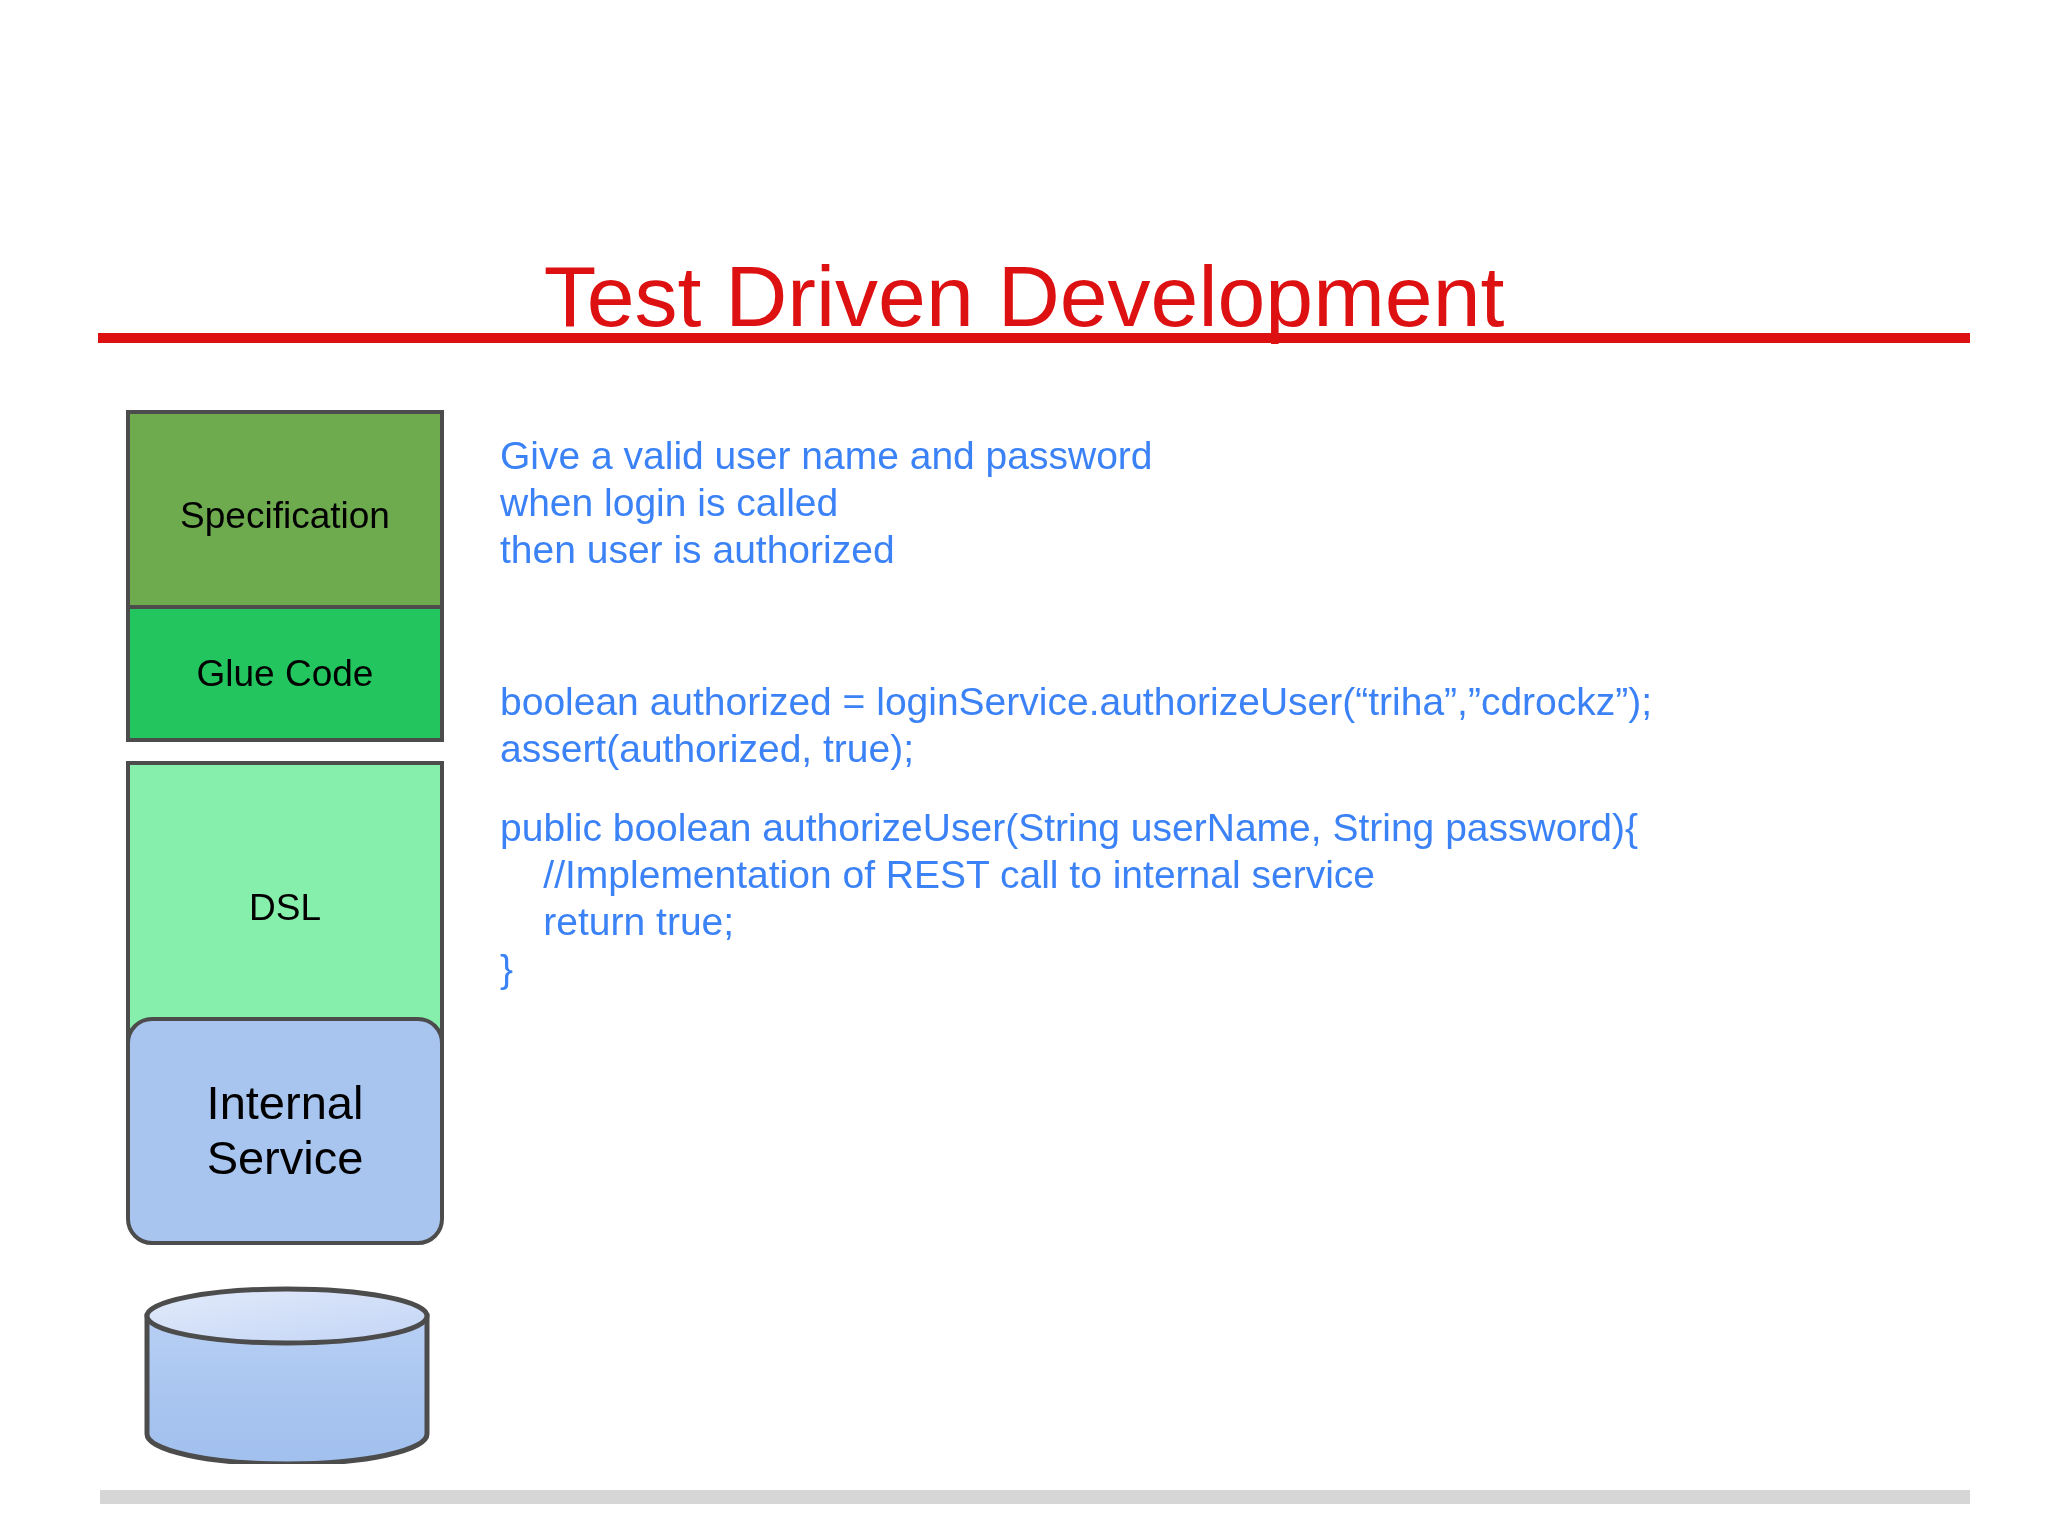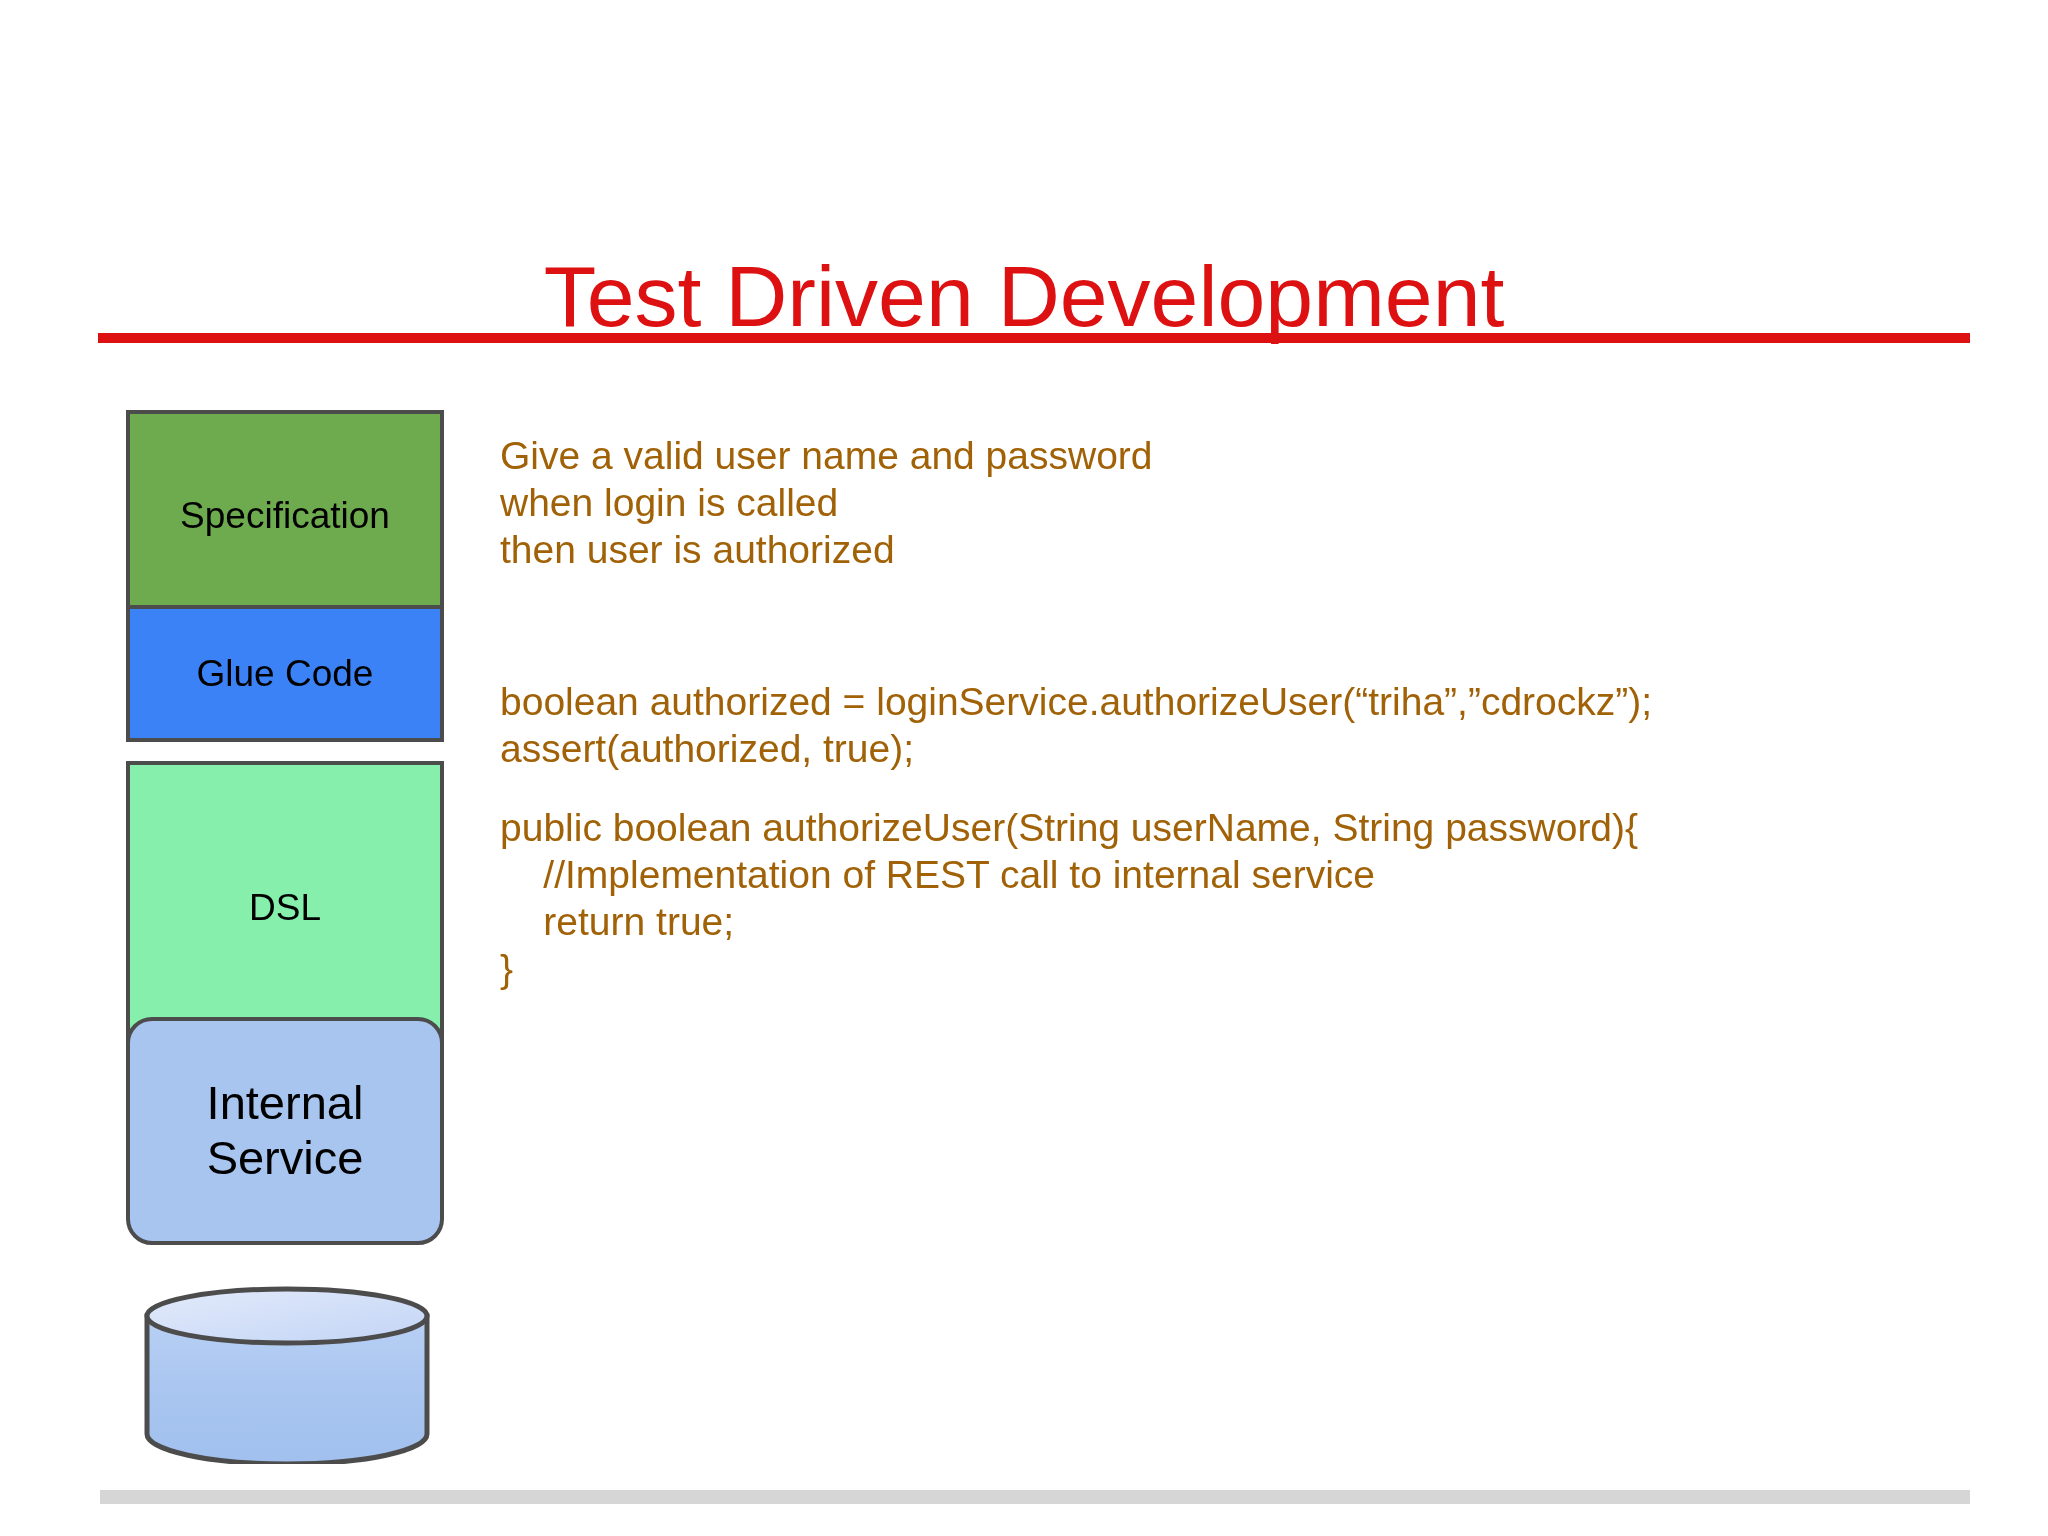--- a/index.html
+++ b/index.html
@@ -75,21 +75,21 @@
   #box-specification {
     top: 410px;
     height: 212px;
     background: #6EAA4E;
     font-size: 37px;
   }
 
   #box-glue-code {
     top: 605px;
     height: 137px;
-    background: #3b82f6;
+    background: #22c55e;
     font-size: 37px;
   }
 
   #box-dsl {
     top: 761px;
     height: 294px;
     background: #86efac;
     font-size: 37px;
   }
 
@@ -110,21 +110,21 @@
     left: 142px;
     top: 1286px;
     width: 290px;
     height: 178px;
   }
 
   
   .code-block {
     position: absolute;
     left: 500px;
-    color: #a16207;
+    color: #3b82f6;
     font-size: 39px;
     line-height: 47px;
     white-space: pre;
   }
 
   #text-specification { top: 432px; }
   #text-glue-code     { top: 631px; margin-top: 47px; }
   #text-dsl           { top: 804px; }
 </style>
 </head>

